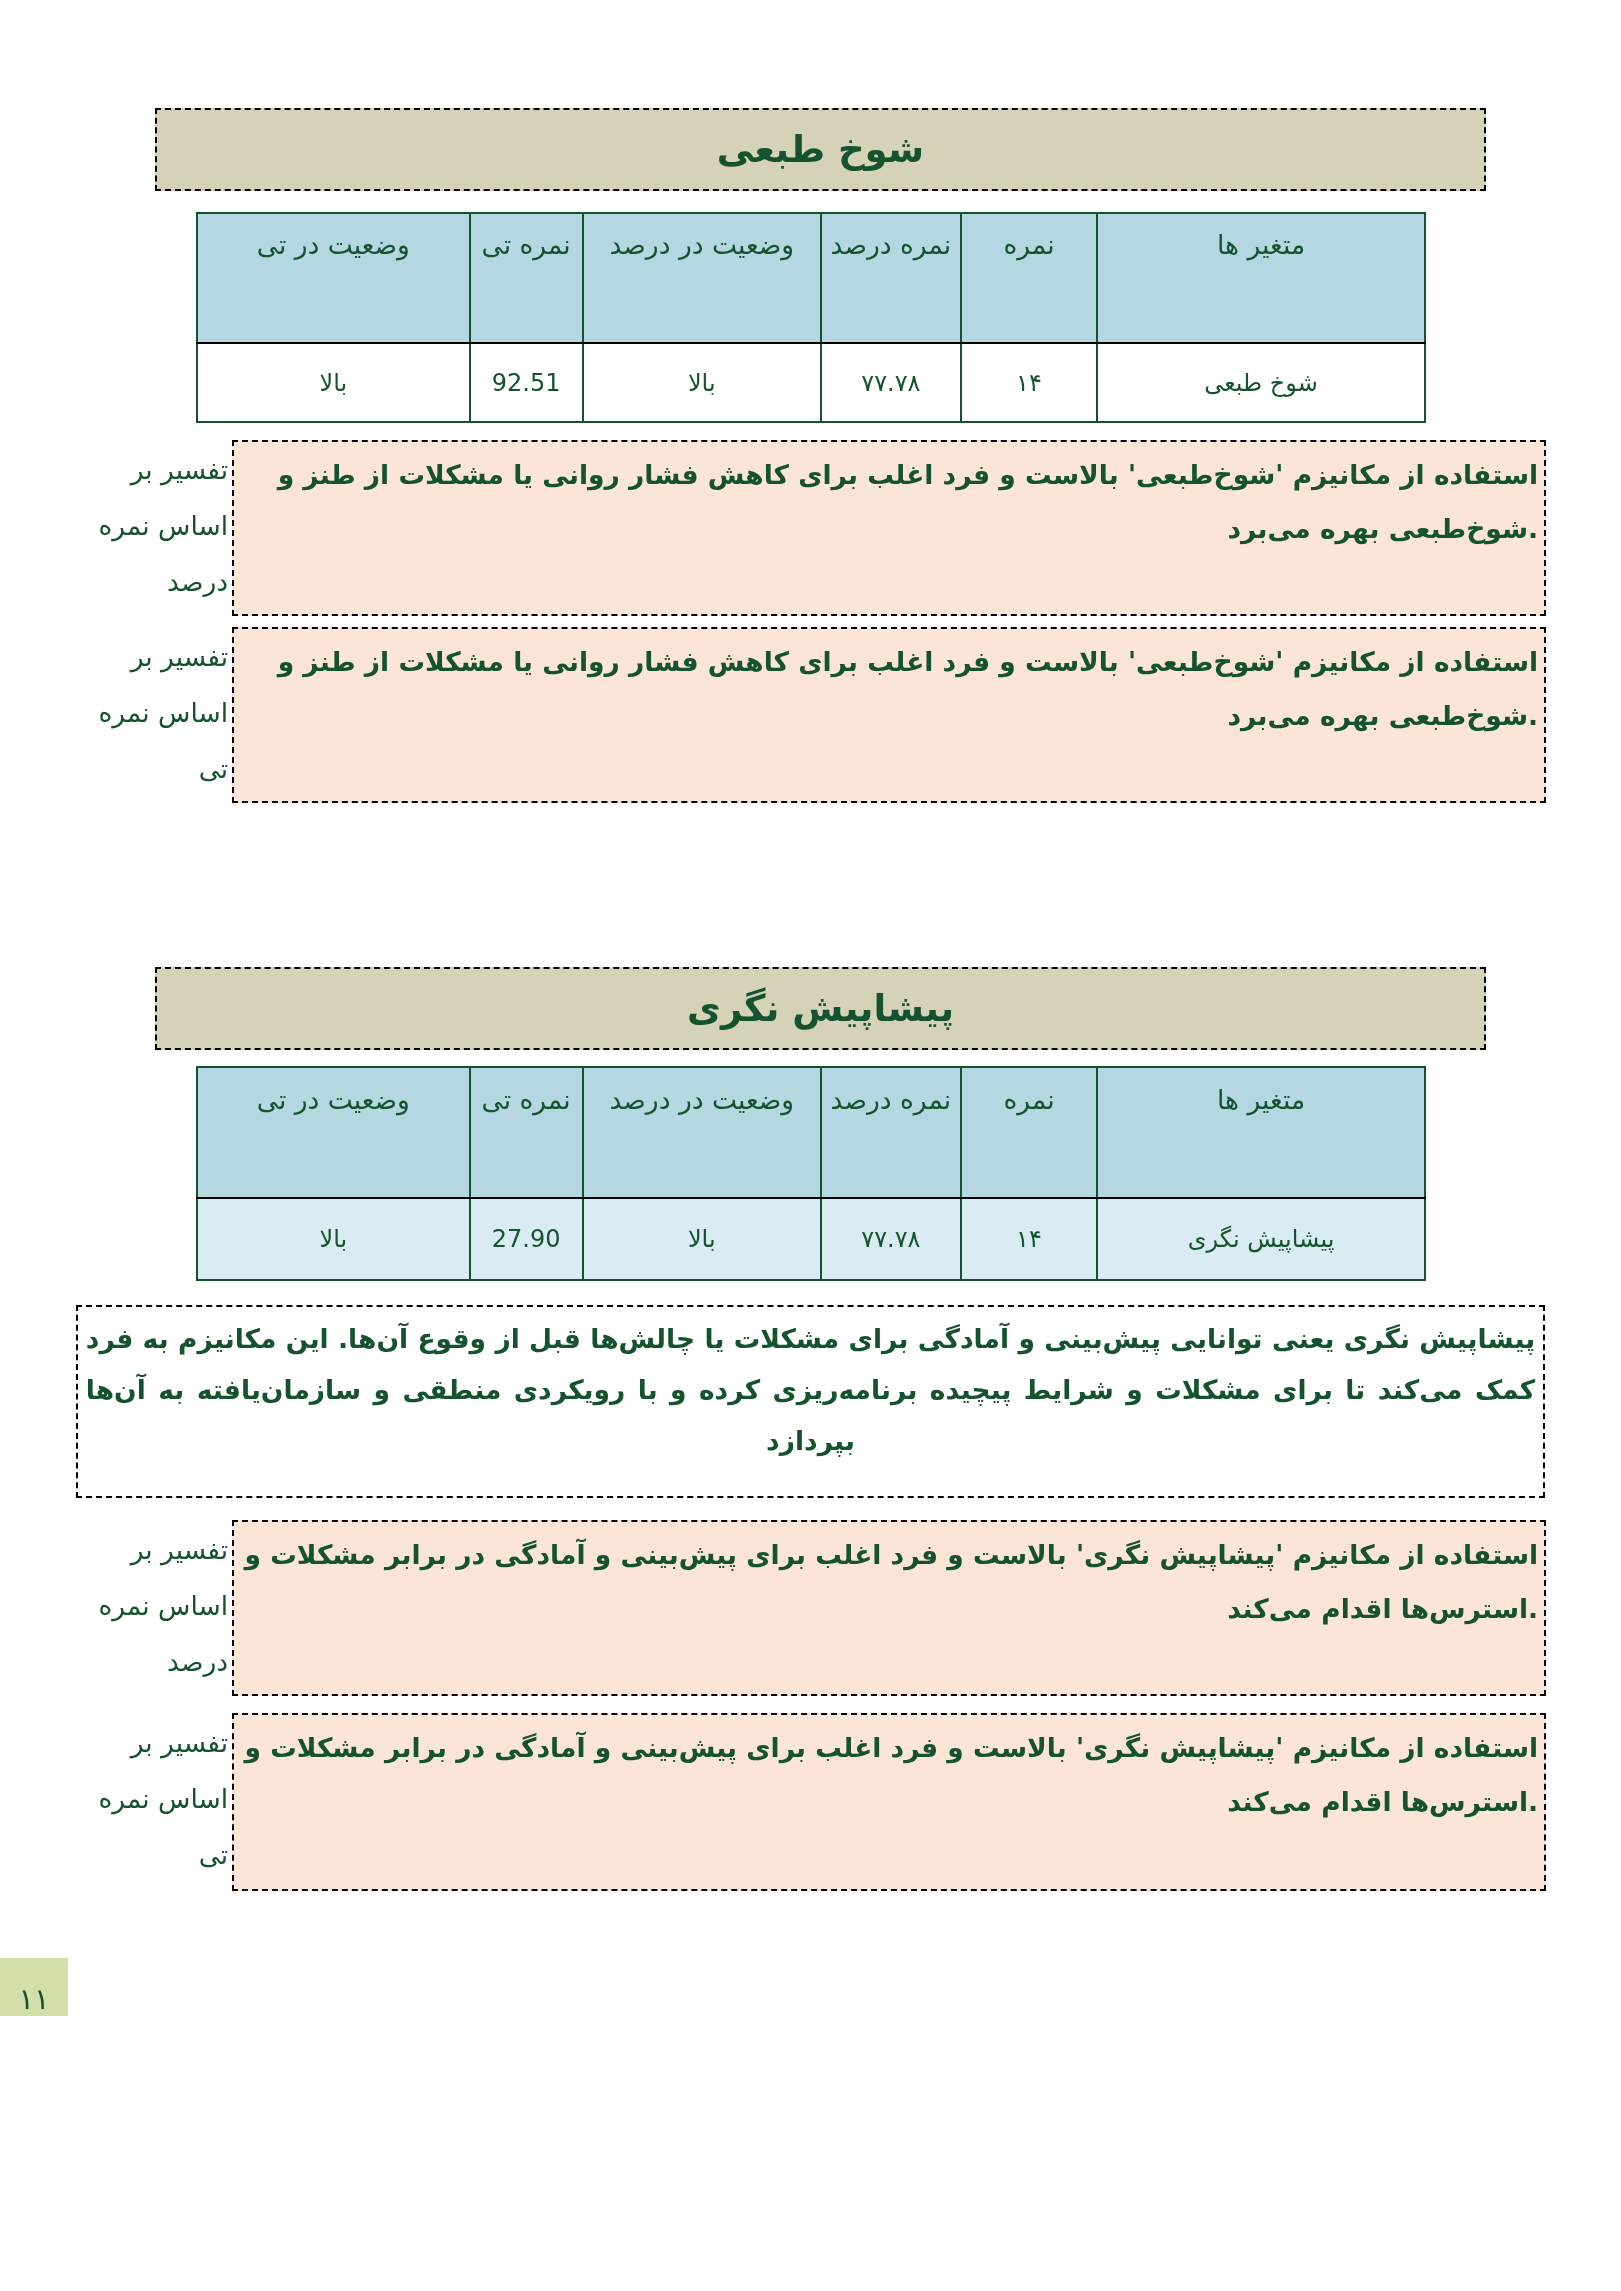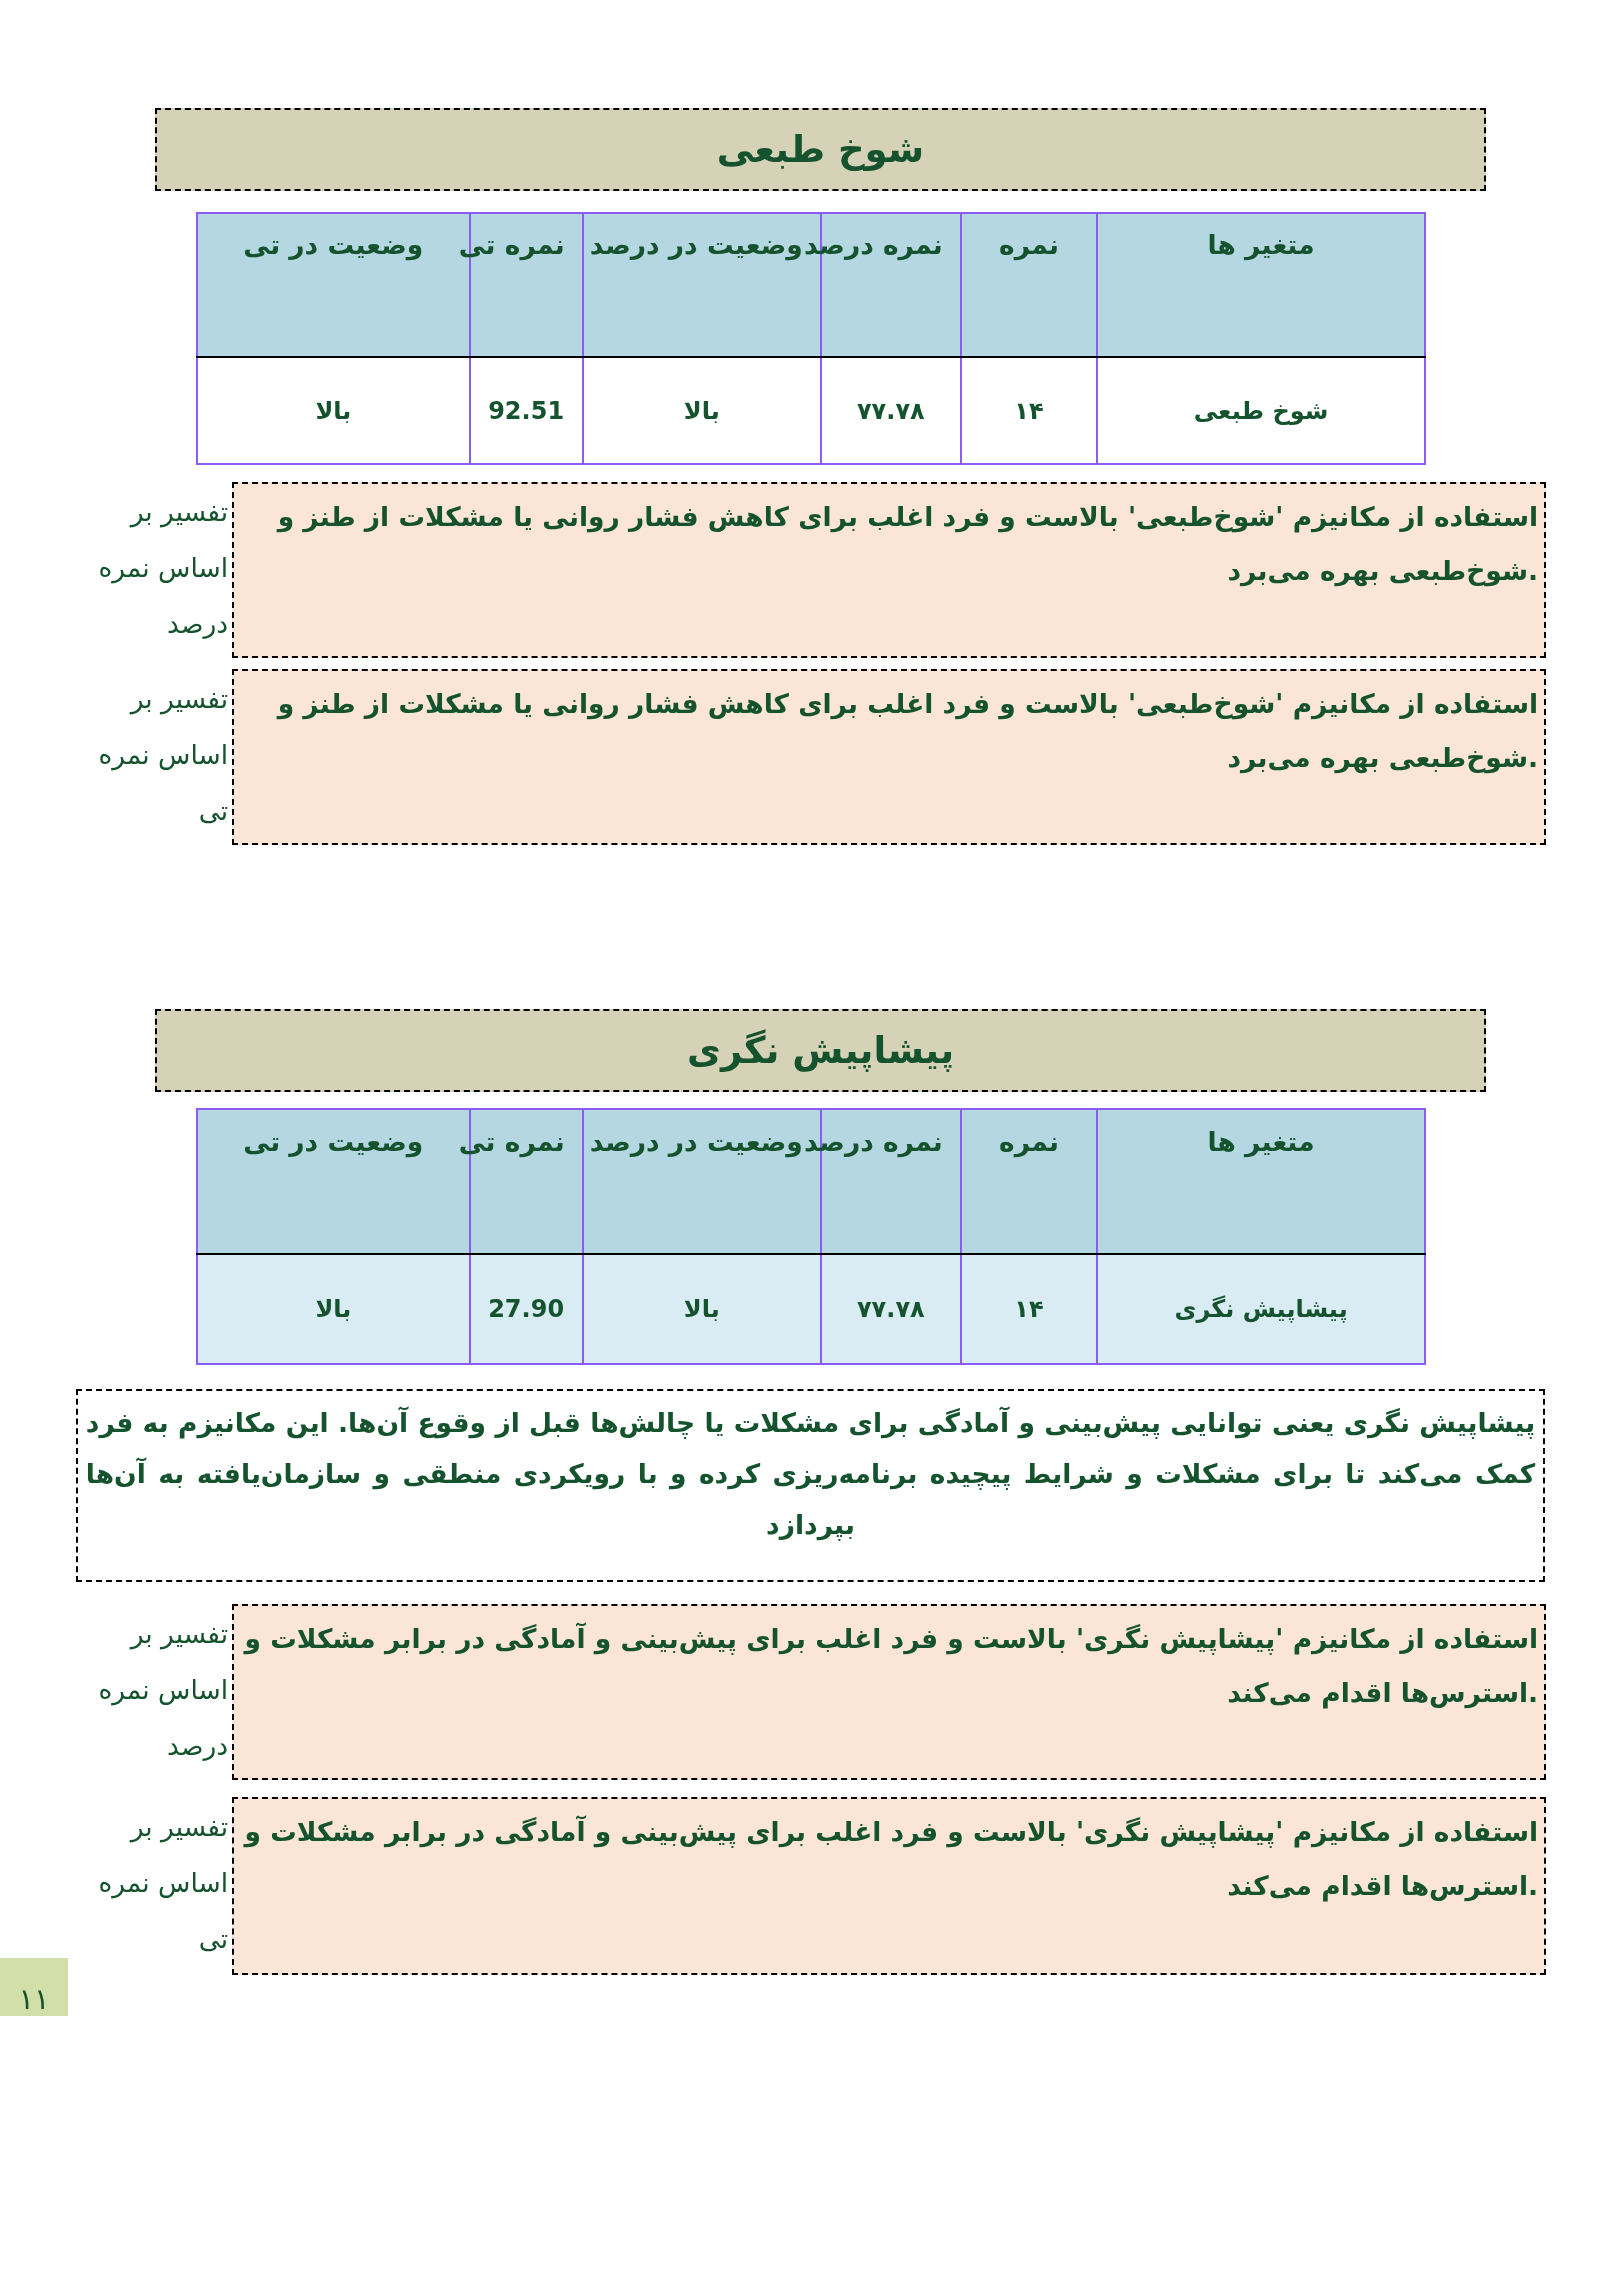--- a/index.html
+++ b/index.html
@@ -32,24 +32,24 @@
   .score-table{
     margin-left:196px;
     width:1230px;
     border-collapse:collapse;
     table-layout:fixed;
     border:2.9px solid #000;
   }
   .tbl-1{margin-top:20.6px;}
   .tbl-2{margin-top:16.7px;}
   .score-table th,.score-table td{
-    border:2px solid #8b5cf6;
+    border:2px solid #14532d;
     text-align:center;
-    font-weight:bold;
-    padding:17px;
+    font-weight:normal;
+    padding:3px;
   }
   .score-table th{
     height:110px;
     background:#b4d7e2;
     vertical-align:top;
     padding-top:15.7px;
     font-size:26.5px;
     white-space:nowrap;
     border-bottom:2.9px solid #000;
   }

